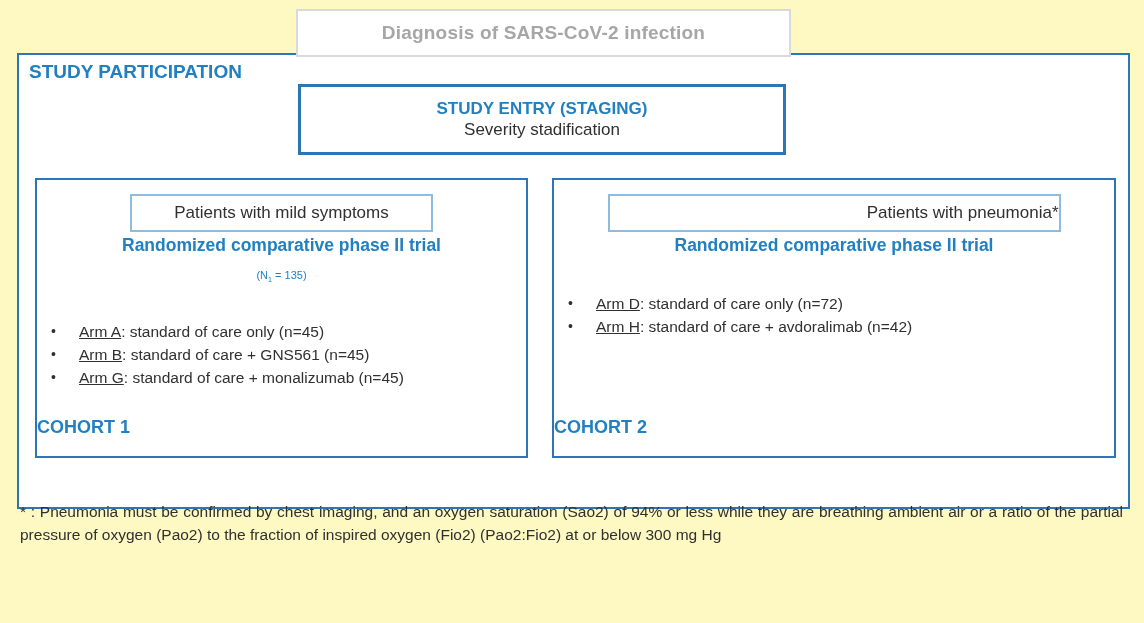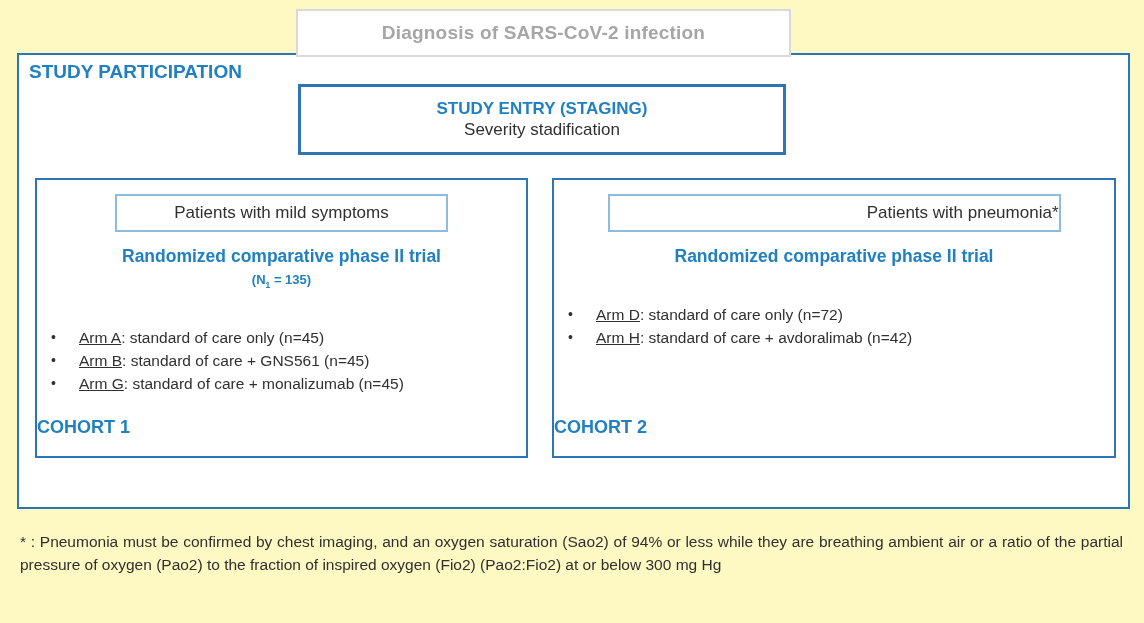--- a/index.html
+++ b/index.html
@@ -81,37 +81,37 @@
   }
   .cohort-1 { left: 35px;  width: 493px; }
   .cohort-2 { left: 552px; width: 564px; }
 
   .patient-box {
     margin: 14px auto 0 auto;
     border: 2px solid var(--light-blue-border);
     height: 38px;
     display: flex; align-items: center; justify-content: center;
   }
-  .cohort-1 .patient-box { width: 333px; }
+  .cohort-1 .patient-box { width: 303px; }
   .cohort-2 .patient-box { width: 453px; justify-content: flex-end; }
   .patient-box span { color: var(--text-dark); font-size: 17px; }
 
   .trial-title {
-    margin-top: 14px;
+    margin-top: 3px;
     text-align: center;
     color: var(--text-blue);
     font-weight: bold;
     font-size: 17.5px;
   }
   .trial-n {
     text-align: center;
     color: var(--text-blue);
-    font-weight: bold;
-    font-size: 13px;
-    margin-top: 5px;
+    font-weight: normal;
+    font-size: 11px;
+    margin-top: 13px;
   }
   .trial-n sub { font-size: 0.65em; }
 
   ul.arms {
     list-style: none;
     margin-top: 36px;
     padding-left: 14px;
   }
   ul.arms li {
     display: flex;
@@ -138,21 +138,20 @@
   
   .footnote {
     position: absolute;
     left: 20px; top: 500px;
     width: 1103px;
     text-align: justify;
     color: var(--text-dark);
     font-size: 15.5px;
     line-height: 23px;
     z-index: 1;
-    margin-top: 30px;
   }
 </style>
 </head>
 <body>
 
 <div class="canvas">
 
   <div class="banner">
     <span>Diagnosis of SARS-CoV-2 infection</span>
   </div>

